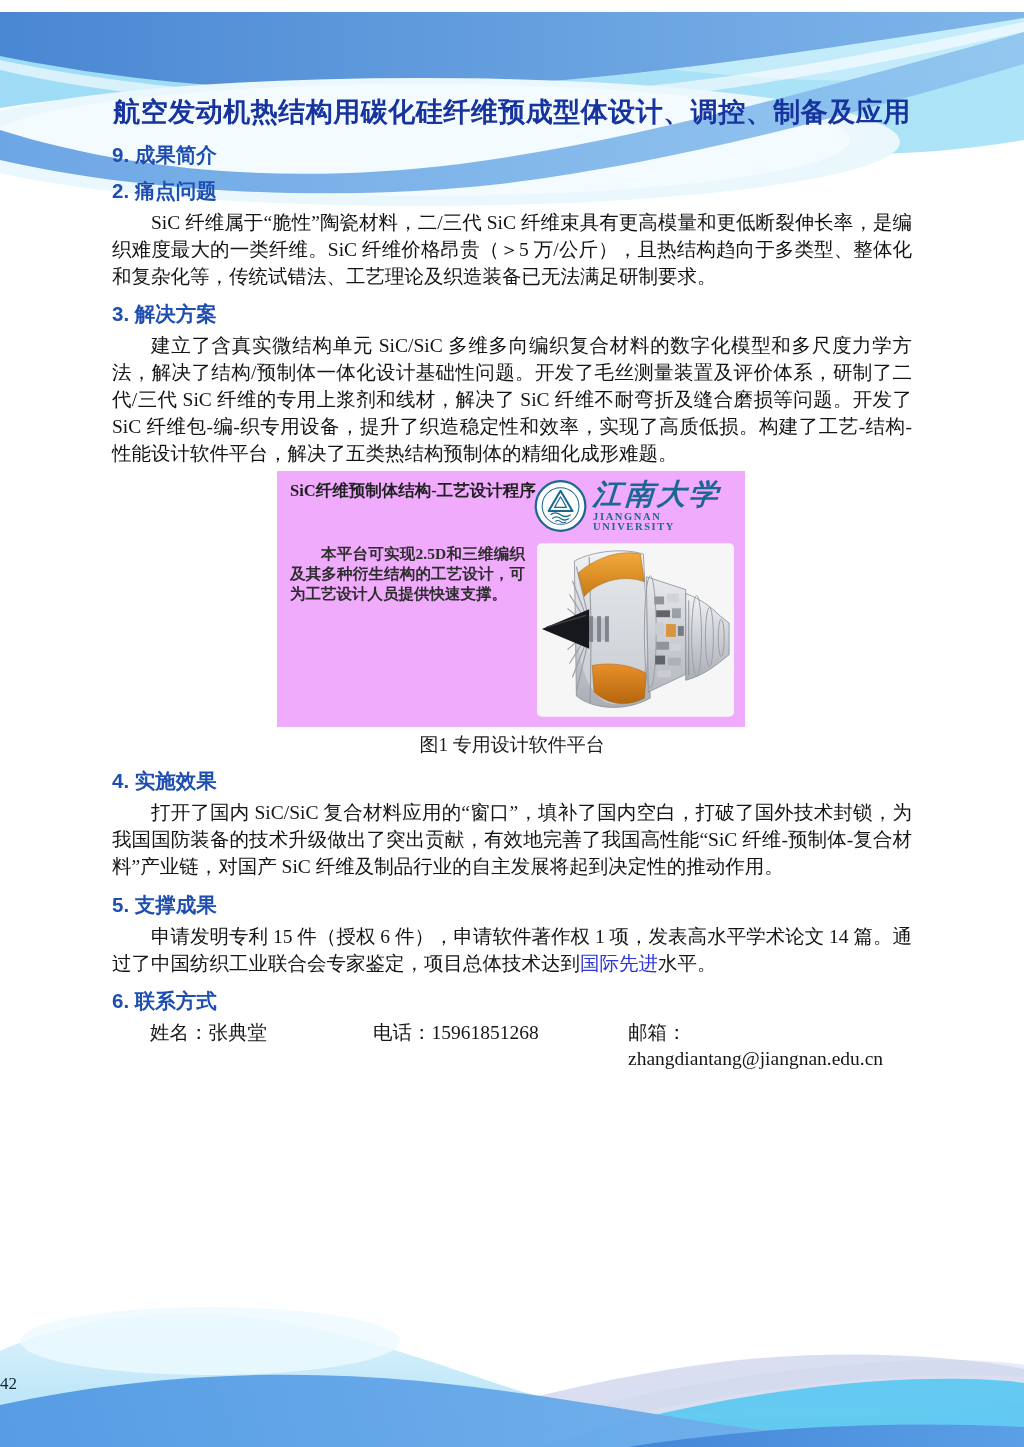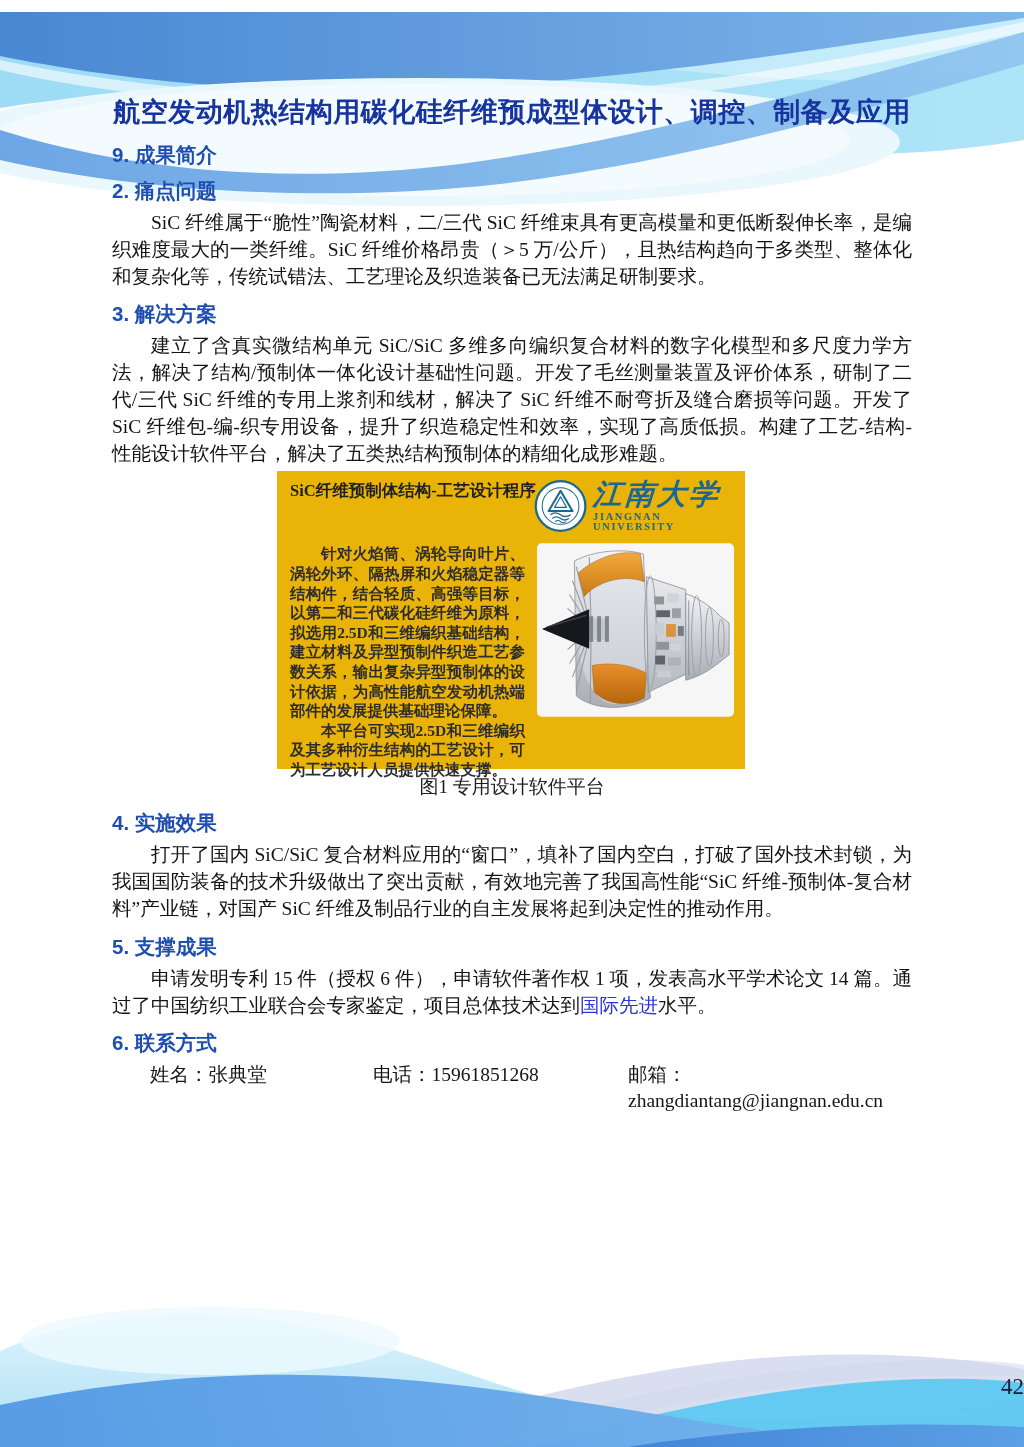--- a/index.html
+++ b/index.html
@@ -19,21 +19,21 @@
   h2.sec {
     font-family:"Liberation Sans", sans-serif; font-weight:bold;
     font-size:20.5px; line-height:24px; color:#1e4eb0; margin:12px 0 7px 0;
   }
   p.body {
     margin:0; font-size:19.5px; line-height:26.8px; color:#141414;
     text-align:justify; text-indent:2em;
   }
   .hl { color:#2b35d8; }
   .figure {
-    margin:4px 0 0 165px; width:468px; height:298px; background:#eab308;
+    margin:4px 0 0 165px; width:468px; height:256px; background:#f0abfc;
     display:flex; box-sizing:border-box;justify-content:center;
   }
   .fig-left { width:252px; padding:9px 4px 8px 13px; box-sizing:border-box; }
   .fig-title {
     font-size:16.5px; font-weight:bold; color:#1f1f1f; white-space:nowrap;
     letter-spacing:0px; margin:0;
   }
   .fig-text { margin-top:42px; }
   .fig-text p {
     margin:0; font-size:15.5px; line-height:19.6px; font-weight:600;
@@ -50,22 +50,22 @@
     font-family:"Liberation Serif", serif; font-weight:bold; font-size:10.5px;
     color:#1a6794; letter-spacing:1.6px; margin-top:3px;
   }
   .engine-wrap { margin:0 0 0 6px; }
   .caption { text-align:center; font-size:19px; line-height:24px; margin:6px 0 0 0; color:#1c1c1c; }
   .contact { display:flex; font-size:19.5px; line-height:26px; margin-top:7px; padding-left:38px;gap:8px; }
   .contact .c1 { width:215px; }
   .contact .c2 { width:247px; }
   .contact .c3 { flex:1; }
   .pagenum {
-    position:absolute; left:0; right:0; top:1362px; text-align:right;
-    font-size:23px; color:#16203a; z-index:5; font-family:"Liberation Serif", serif;
+    position:absolute; left:0; right:0; top:1362px; text-align:left;
+    font-size:17px; color:#16203a; z-index:5; font-family:"Liberation Serif", serif;
   }
 </style>
 </head>
 <body>
 
 <div class="page">
 
   <svg class="header-wave" viewBox="0 0 1024 200" preserveAspectRatio="none">
     <defs>
       <linearGradient id="gB1" x1="0" y1="0" x2="1" y2="0">
@@ -123,21 +123,20 @@
     <h2 class="sec">2. 痛点问题</h2>
     <p class="body">SiC 纤维属于“脆性”陶瓷材料，二/三代 SiC 纤维束具有更高模量和更低断裂伸长率，是编织难度最大的一类纤维。SiC 纤维价格昂贵（＞5 万/公斤），且热结构趋向于多类型、整体化和复杂化等，传统试错法、工艺理论及织造装备已无法满足研制要求。</p>
 
     <h2 class="sec">3. 解决方案</h2>
     <p class="body">建立了含真实微结构单元 SiC/SiC 多维多向编织复合材料的数字化模型和多尺度力学方法，解决了结构/预制体一体化设计基础性问题。开发了毛丝测量装置及评价体系，研制了二代/三代 SiC 纤维的专用上浆剂和线材，解决了 SiC 纤维不耐弯折及缝合磨损等问题。开发了 SiC 纤维包-编-织专用设备，提升了织造稳定性和效率，实现了高质低损。构建了工艺-结构-性能设计软件平台，解决了五类热结构预制体的精细化成形难题。</p>
 
     <div class="figure">
       <div class="fig-left">
         <p class="fig-title">SiC纤维预制体结构-工艺设计程序</p>
         <div class="fig-text">
-          <p>针对火焰筒、涡轮导向叶片、涡轮外环、隔热屏和火焰稳定器等结构件，结合轻质、高强等目标，以第二和三代碳化硅纤维为原料，拟选用2.5D和三维编织基础结构，建立材料及异型预制件织造工艺参数关系，输出复杂异型预制体的设计依据，为高性能航空发动机热端部件的发展提供基础理论保障。</p>
           <p>本平台可实现2.5D和三维编织及其多种衍生结构的工艺设计，可为工艺设计人员提供快速支撑。</p>
         </div>
       </div>
       <div class="fig-right">
         <div class="logo-row">
           <svg width="56" height="56" viewBox="0 0 60 60">
             <circle cx="30" cy="30" r="27" fill="#fdfdfd" stroke="#19688f" stroke-width="2.4"></circle>
             <circle cx="30" cy="30" r="20" fill="none" stroke="#19688f" stroke-width="1.1"></circle>
             <path d="M30,13.5 L43,35.5 L17,35.5 Z" fill="none" stroke="#19688f" stroke-width="2.2" stroke-linejoin="round"></path>
             <path d="M30,20 L36.5,31.5 L23.5,31.5 Z" fill="none" stroke="#19688f" stroke-width="1.2" stroke-linejoin="round"></path>

